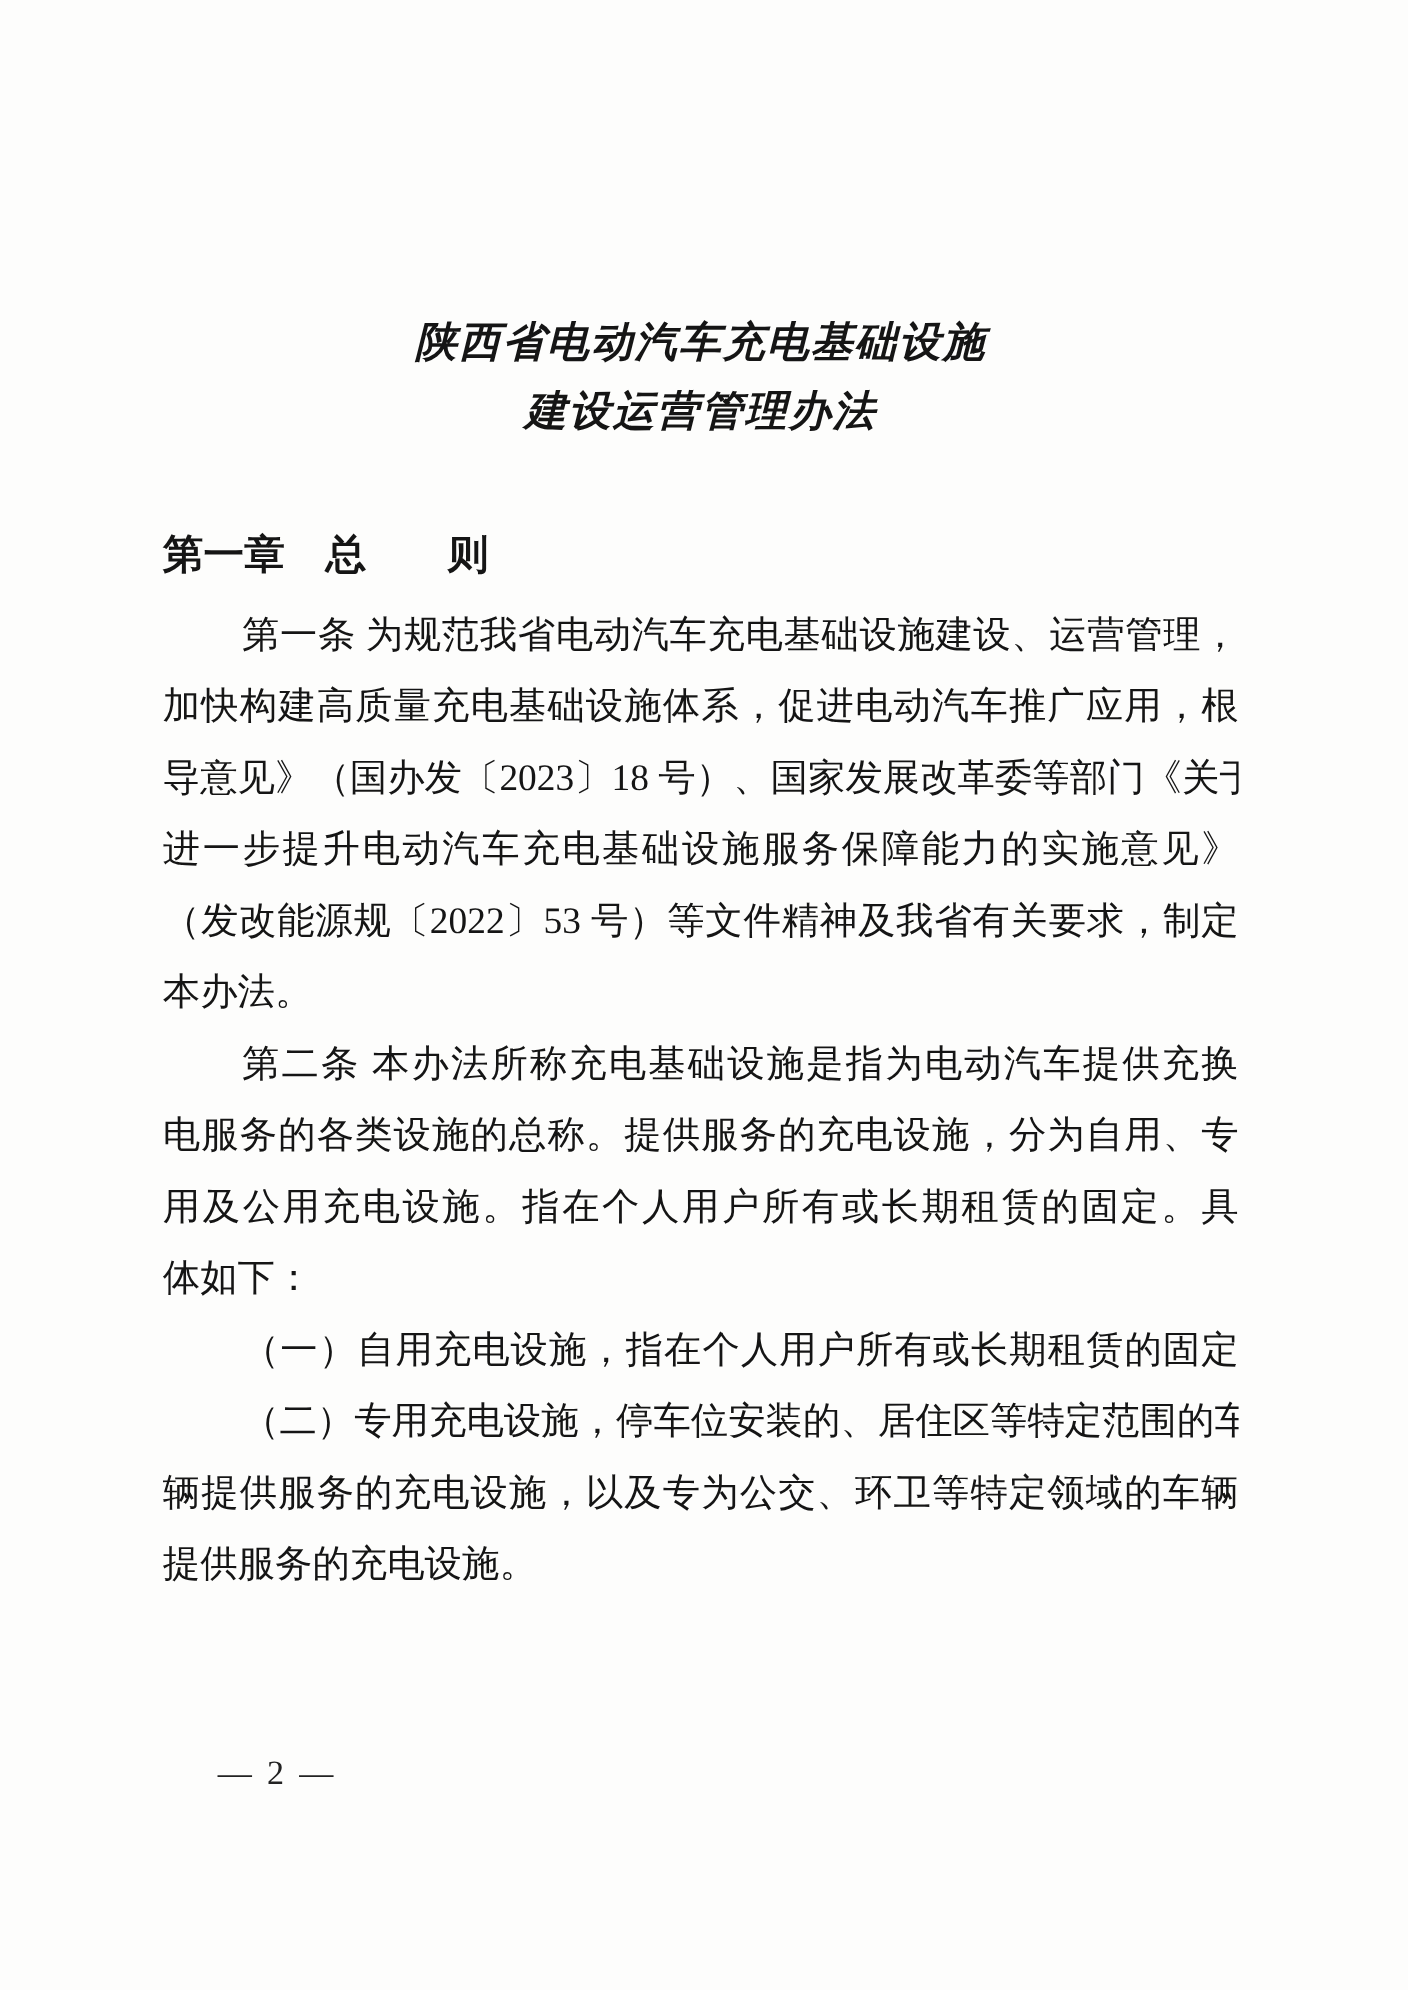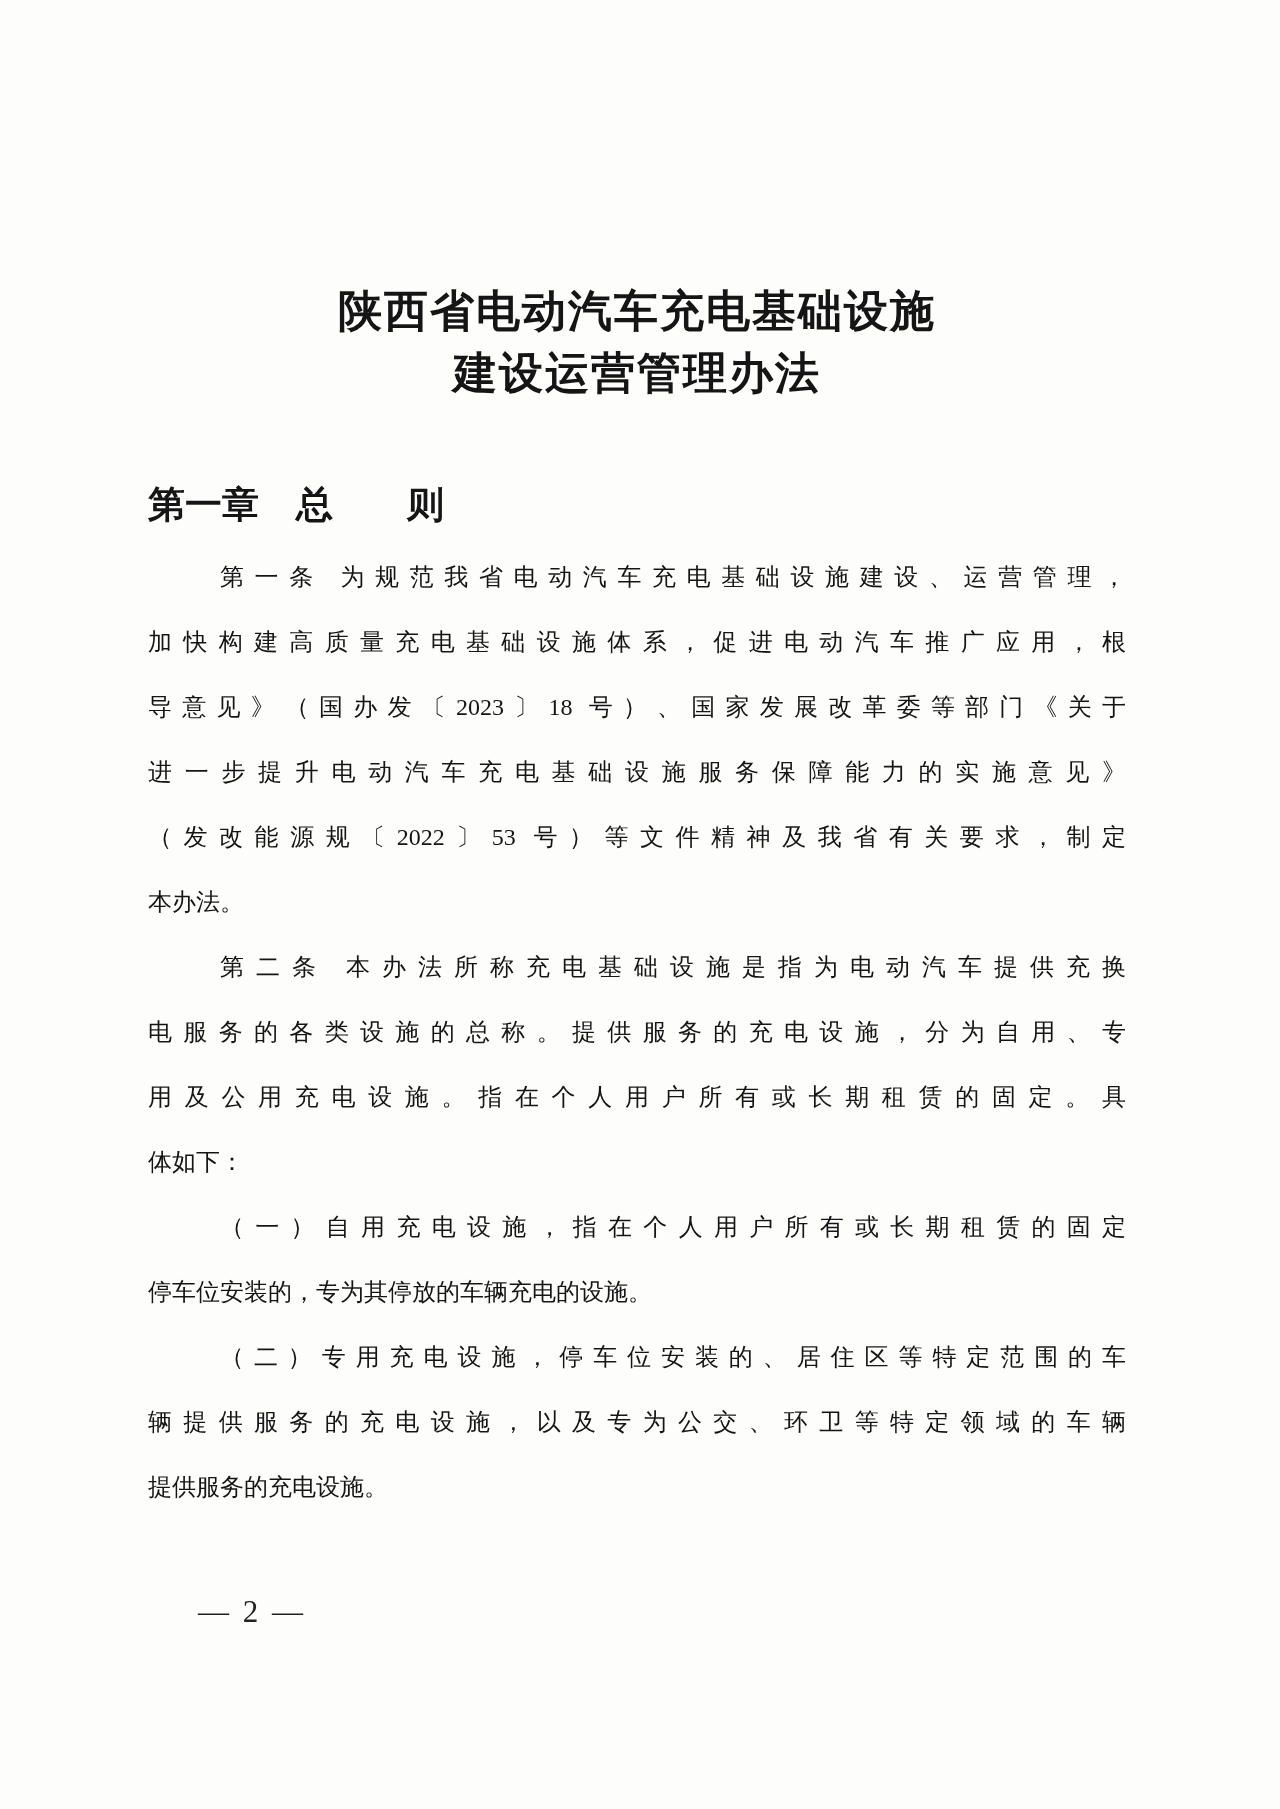--- a/index.html
+++ b/index.html
@@ -18,40 +18,41 @@
     position: absolute;
     inset: 0;
   }
   .doc-title {
     position: absolute;
     top: 281px;
     left: 148px;
     width: 978px;
     text-align: center;
     font-weight: bold;
-    font-size: 44px;
+    font-size: 38px;
     line-height: 62px;
     letter-spacing: 2px;
+    font-style: italic;
   }
   .chapter-heading {
     position: absolute;
     top: 478px;
     left: 148px;
     width: 978px;
     text-align: left;
     font-weight: bold;
     font-size: 37px;
     line-height: 54px;
   }
   .body-text {
     position: absolute;
     top: 545px;
     left: 148px;
     width: 978px;
-    font-size: 24px;
+    font-size: 34px;
   }
   .line {
     height: 65px;
     line-height: 65px;
     text-align: justify;
     text-align-last: justify;
     text-justify: inter-character;
     overflow: hidden;
     white-space: nowrap;
   }
@@ -88,21 +89,20 @@
     <div class="line">加快构建高质量充电基础设施体系，促进电动汽车推广应用，根</div>
     <div class="line">导意见》（国办发〔2023〕18 号）、国家发展改革委等部门《关于</div>
     <div class="line">进一步提升电动汽车充电基础设施服务保障能力的实施意见》</div>
     <div class="line">（发改能源规〔2022〕53 号）等文件精神及我省有关要求，制定</div>
     <div class="line para-end">本办法。</div>
     <div class="line indent">第二条 本办法所称充电基础设施是指为电动汽车提供充换</div>
     <div class="line">电服务的各类设施的总称。提供服务的充电设施，分为自用、专</div>
     <div class="line">用及公用充电设施。指在个人用户所有或长期租赁的固定。具</div>
     <div class="line para-end">体如下：</div>
     <div class="line indent">（一）自用充电设施，指在个人用户所有或长期租赁的固定</div>
-    <div class="line para-end">停车位安装的，专为其停放的车辆充电的设施。</div>
     <div class="line indent">（二）专用充电设施，停车位安装的、居住区等特定范围的车</div>
     <div class="line">辆提供服务的充电设施，以及专为公交、环卫等特定领域的车辆</div>
     <div class="line para-end">提供服务的充电设施。</div>
   </div>
 
   <div class="page-footer">— 2 —</div>
 
 </div>
 
 </body></html>

